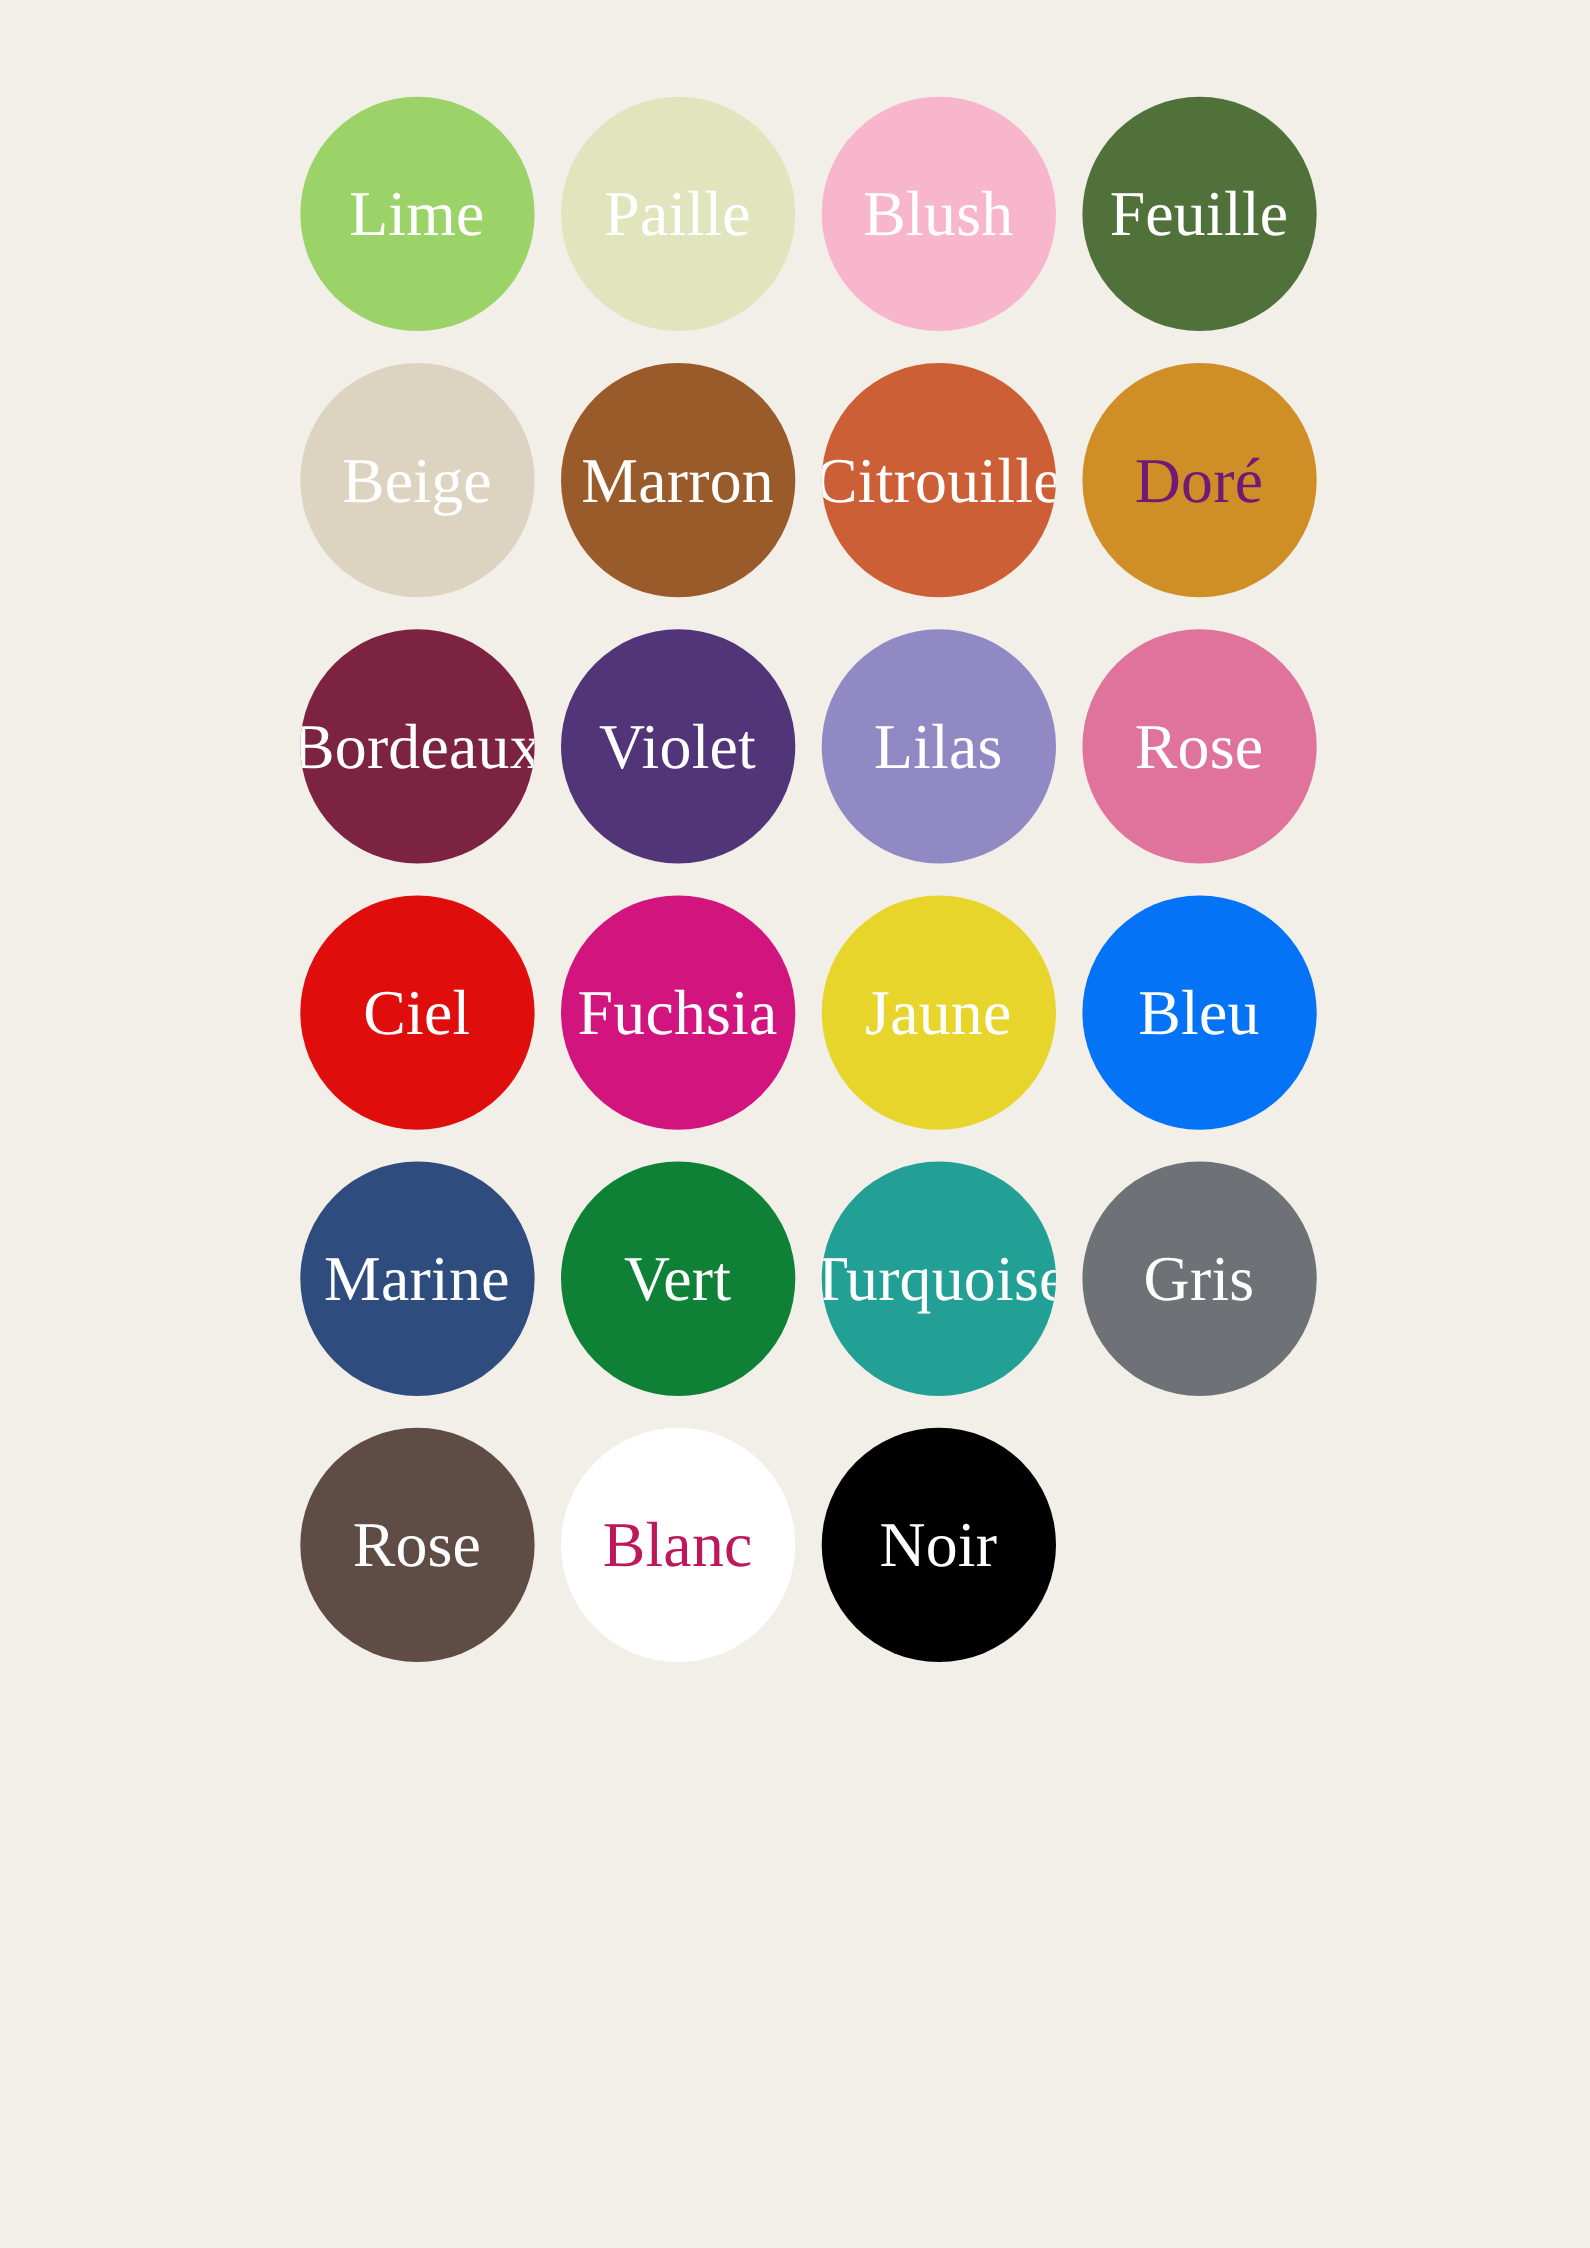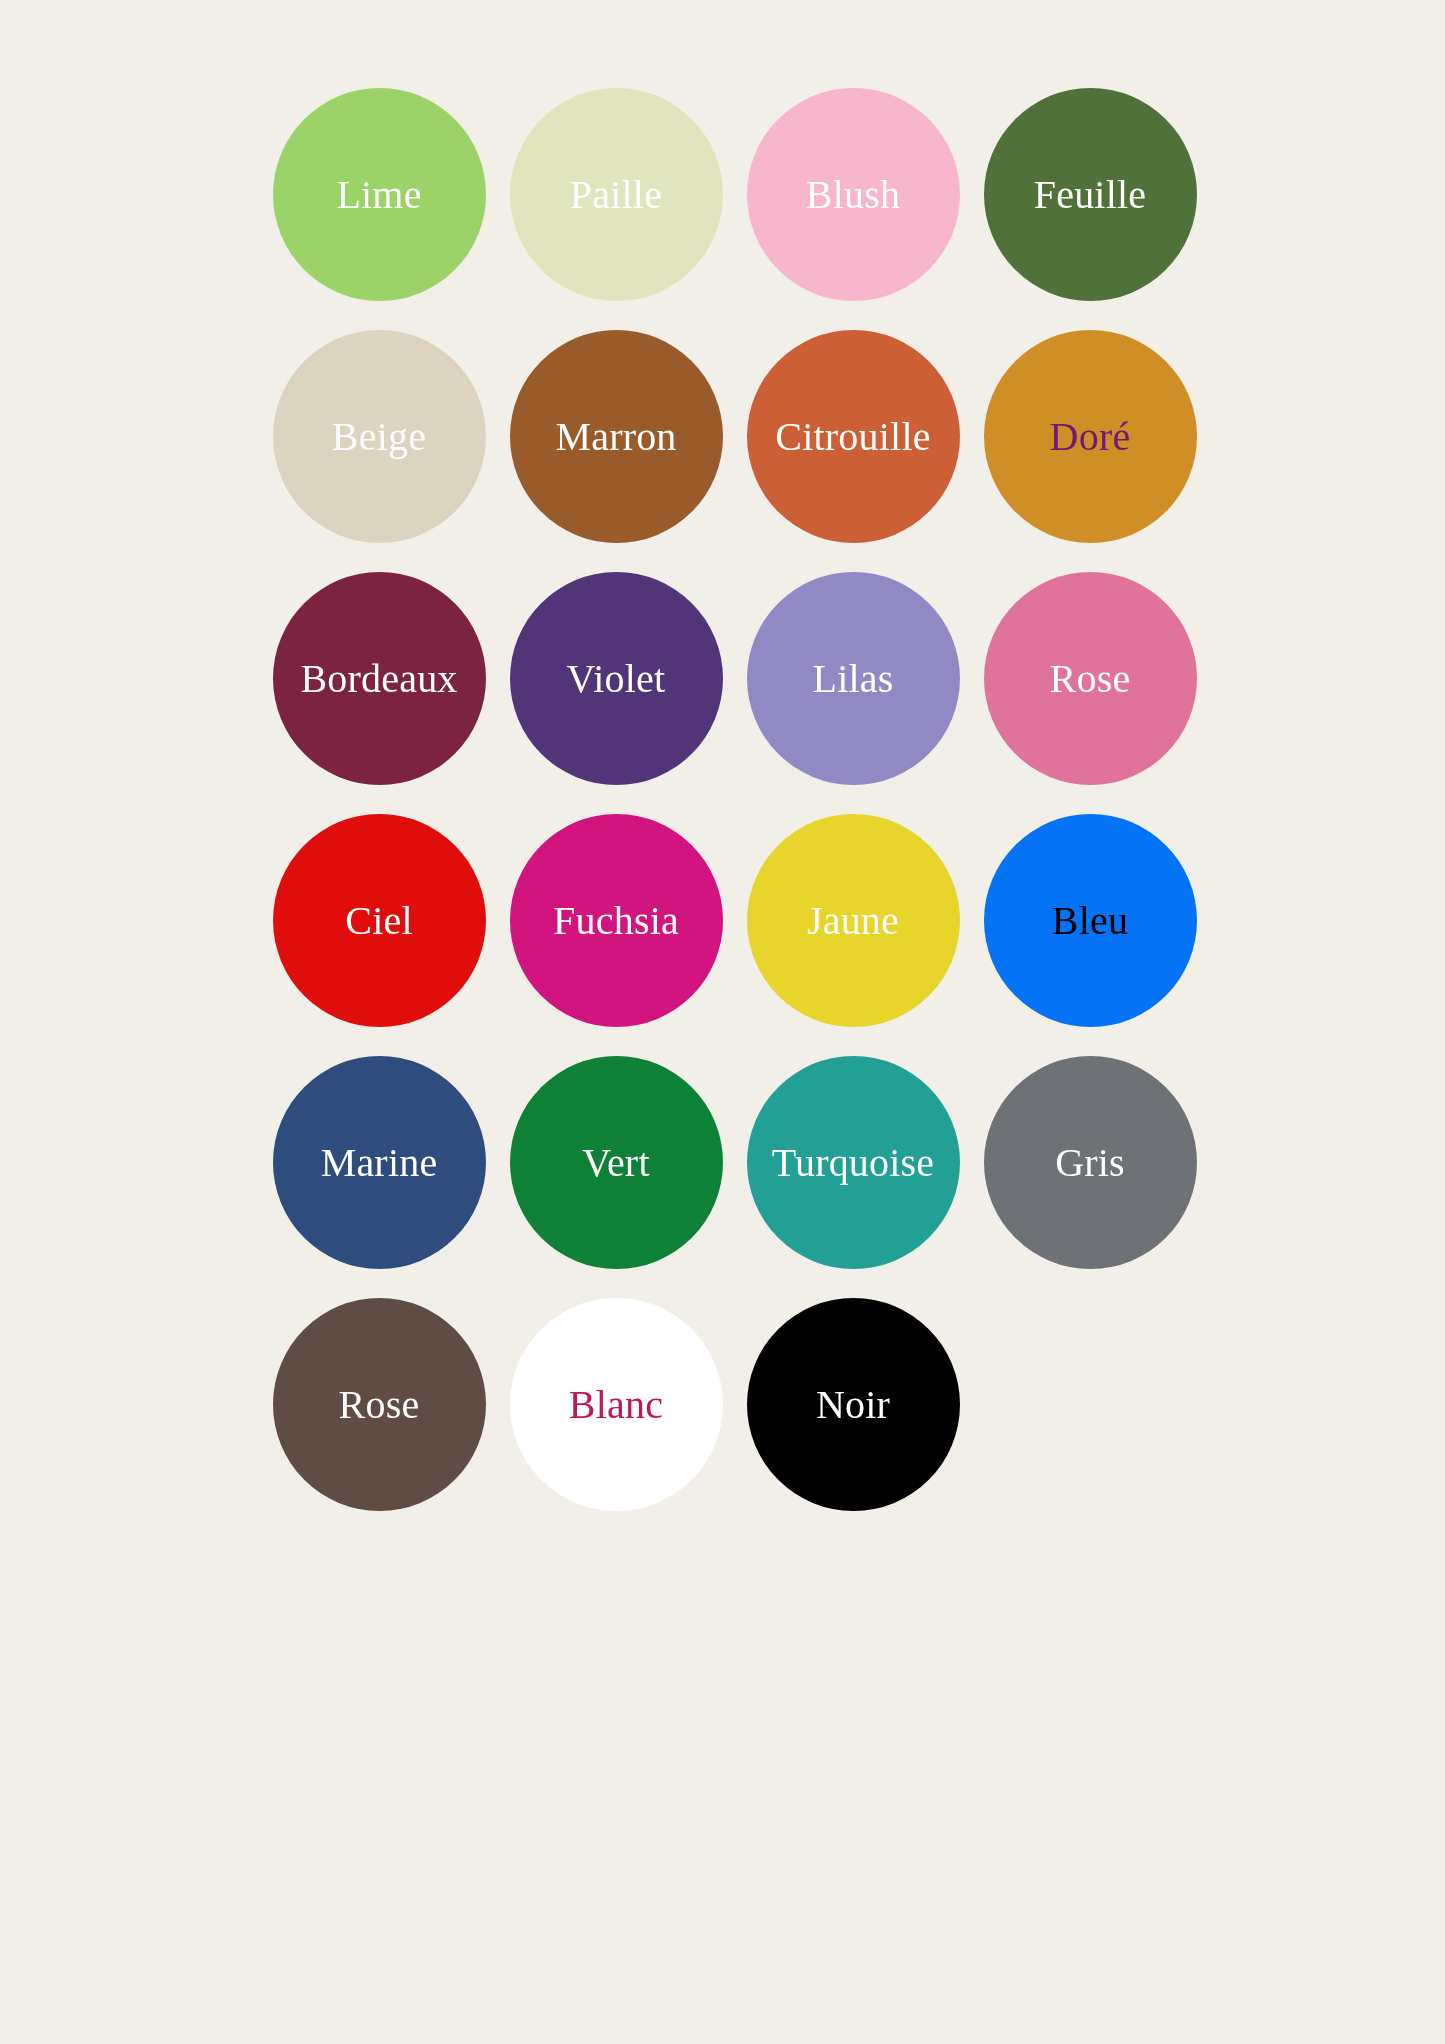--- a/index.html
+++ b/index.html
@@ -34,21 +34,21 @@
   .swatch {
     width: 213px;
     height: 213px;
     border-radius: 50%;
     display: flex;
     align-items: center;
     justify-content: center;
     overflow: hidden;
   }
   .swatch-label {
-    font-size: 40px;
+    font-size: 58px;
     line-height: 1;
     letter-spacing: 0.2px;
     white-space: nowrap;
     font-weight: 400;
     text-align: center;
   }
 </style>
 </head>
 <body style="background: rgb(242, 239, 233);">
 
@@ -93,21 +93,21 @@
       <div class="swatch" style="background: rgb(224, 13, 13);">
         <span class="swatch-label" style="color: rgb(255, 255, 255);">Ciel</span>
       </div>
       <div class="swatch" style="background: rgb(209, 20, 126);">
         <span class="swatch-label" style="color: rgb(255, 255, 255);">Fuchsia</span>
       </div>
       <div class="swatch" style="background: rgb(232, 213, 43);">
         <span class="swatch-label" style="color: rgb(255, 255, 255);">Jaune</span>
       </div>
       <div class="swatch" style="background: rgb(5, 115, 245);">
-        <span class="swatch-label" style="color: #000000;">Bleu</span>
+        <span class="swatch-label" style="color: #ffffff;">Bleu</span>
       </div>
       <div class="swatch" style="background: rgb(46, 76, 126);">
         <span class="swatch-label" style="color: rgb(255, 255, 255);">Marine</span>
       </div>
       <div class="swatch" style="background: rgb(14, 129, 54);">
         <span class="swatch-label" style="color: rgb(255, 255, 255);">Vert</span>
       </div>
       <div class="swatch" style="background: rgb(35, 160, 150); justify-content: center;">
         <span class="swatch-label" style="color: rgb(255, 255, 255);">Turquoise</span>
       </div>

